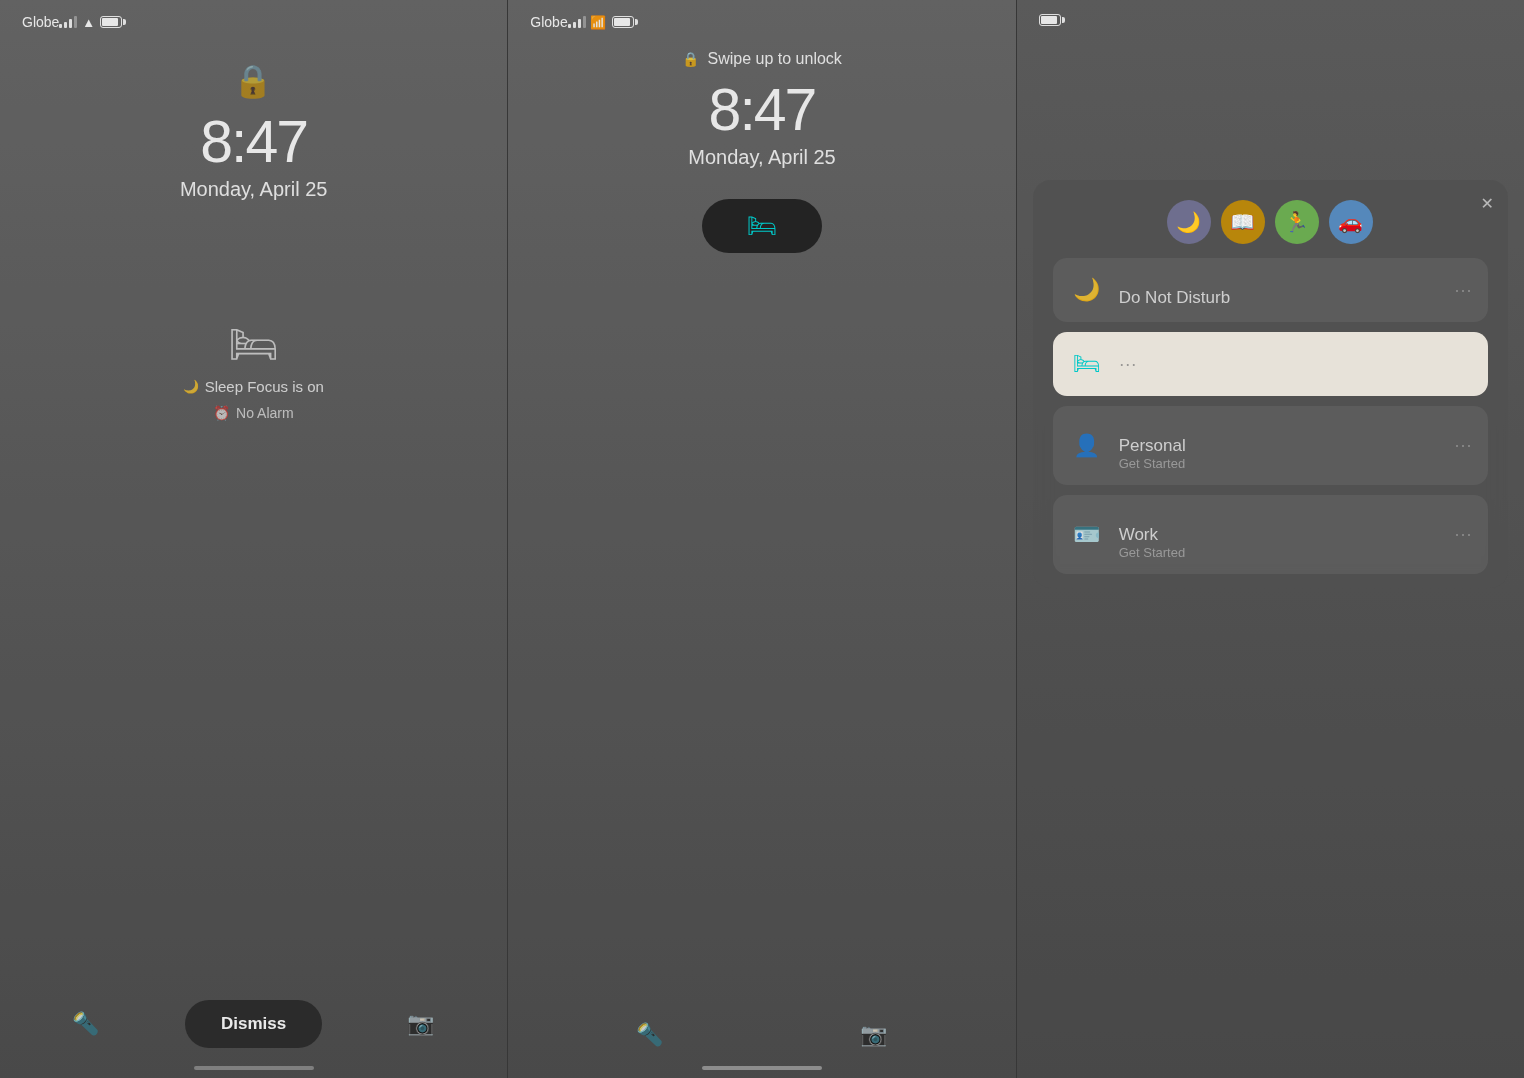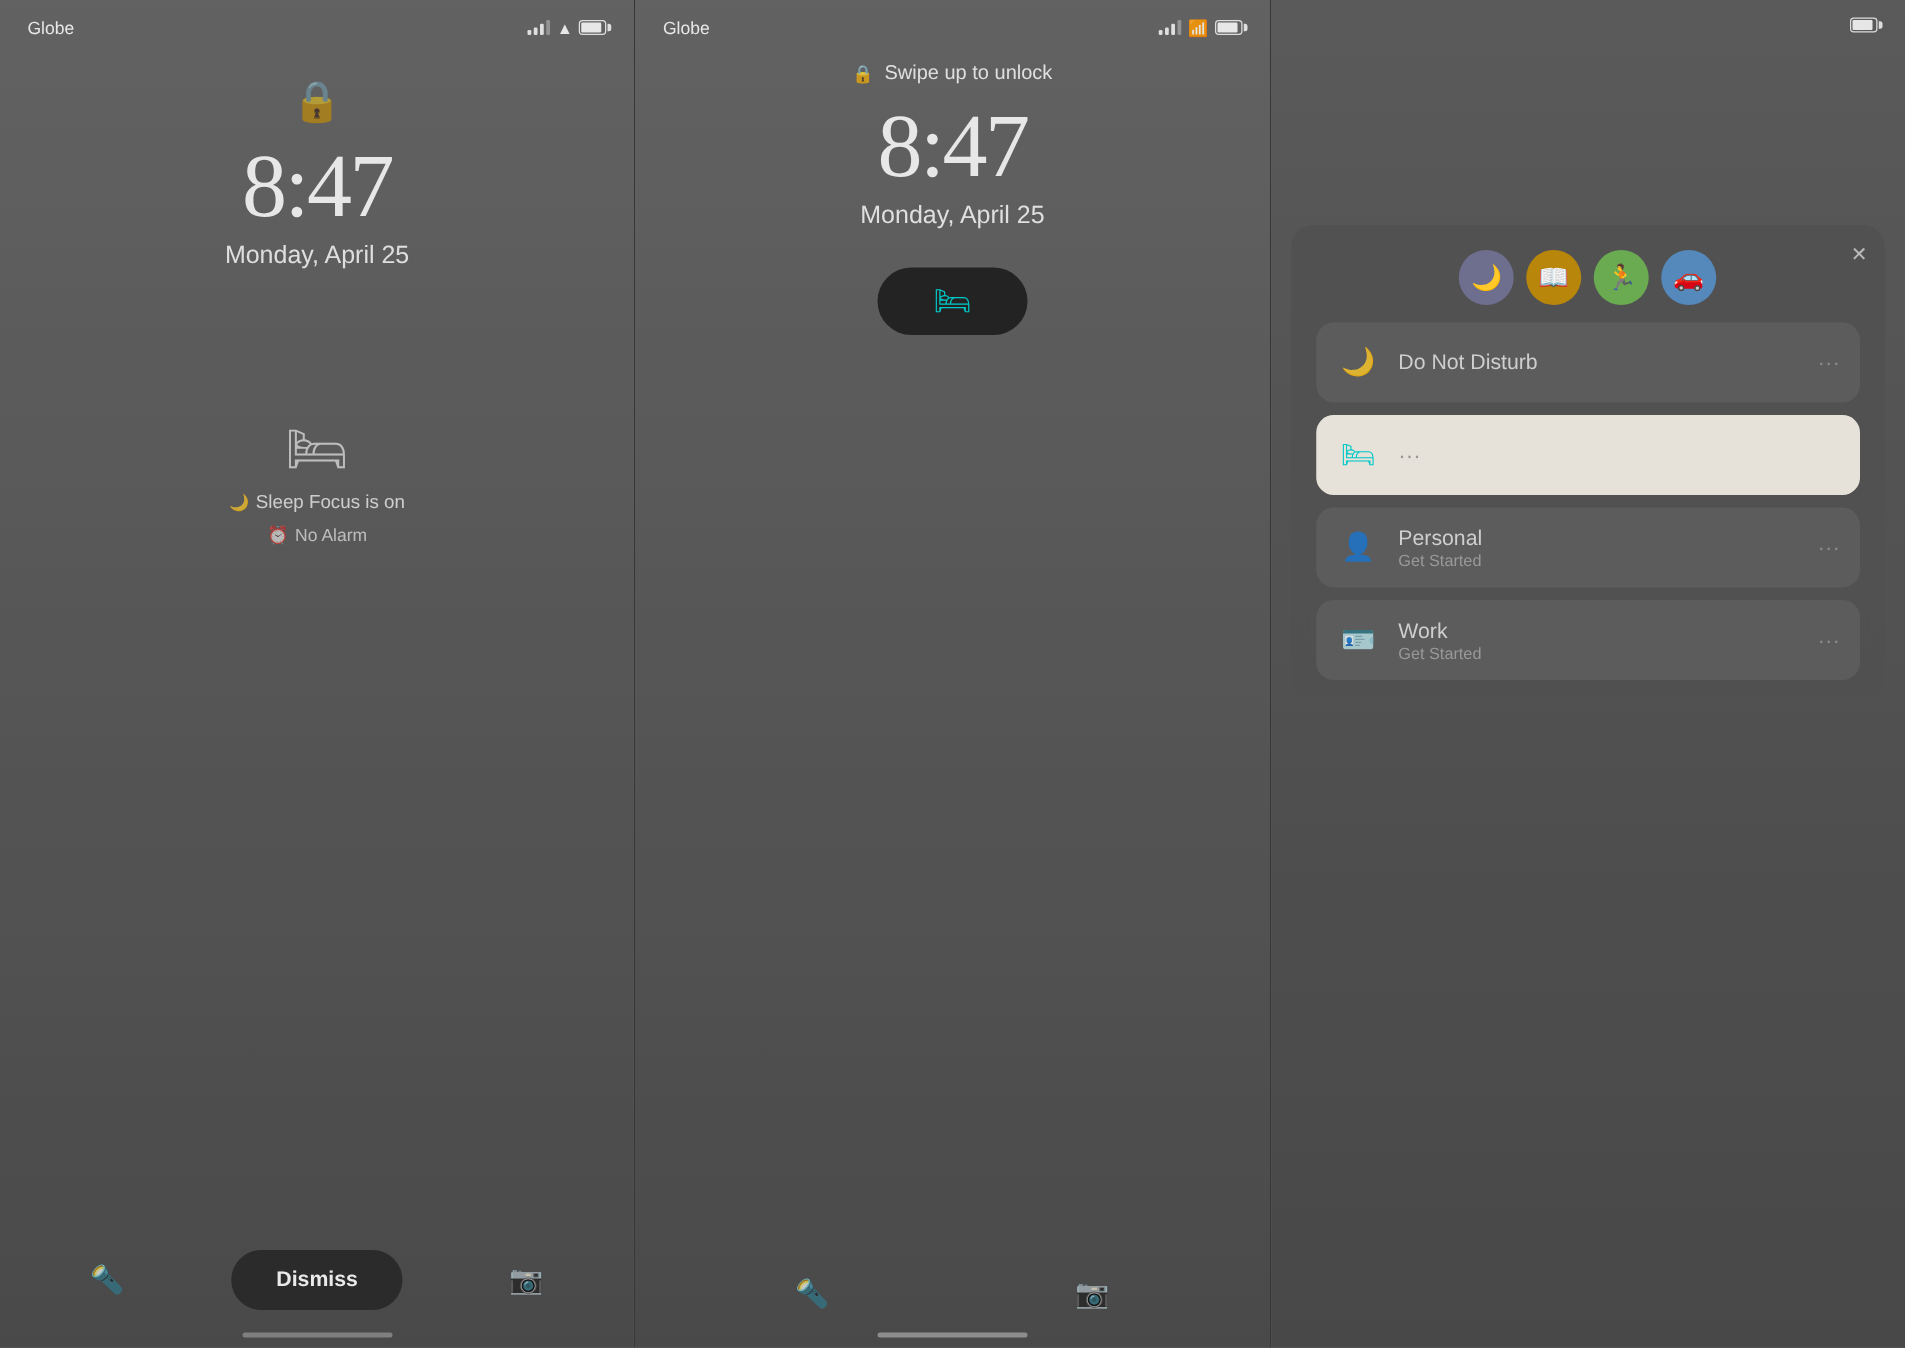--- a/index.html
+++ b/index.html
@@ -36,21 +36,21 @@
       width: 1px;
       height: 100%;
       background: rgba(0,0,0,0.35);
       flex-shrink: 0;
     }
 
     
     .status-bar {
       width: 100%;
       display: flex;
-      justify-content: space-between;
+      justify-content: flex-start;
       align-items: center;
       padding: 14px 22px 0;
       position: relative;
       z-index: 10;
     }
     .status-carrier {
       font-size: 14px;
       font-weight: 500;
       color: rgba(255,255,255,0.85);
     }
@@ -104,28 +104,27 @@
 
     
     .panel1 { background: linear-gradient(180deg, #787878 0%, #5a5a5a 100%); }
 
     .lock-icon {
       margin-top: 32px;
       font-size: 32px;
       color: rgba(255,255,255,0.75);
     }
     .time-display {
-      font-size: 72px;
+      font-size: 59px;
       font-weight: 200;
       color: rgba(255,255,255,0.85);
       letter-spacing: -2px;
       margin-top: 8px;
       position: relative;
       z-index: 10;
-      font-family: Liberation Serif, serif;
     }
     .date-display {
       font-size: 20px;
       font-weight: 400;
       color: rgba(255,255,255,0.8);
       margin-top: 2px;
       position: relative;
       z-index: 10;
     }
 
@@ -347,20 +346,21 @@
     .focus-item.active .focus-item-icon { color: #00c8c8; }
     .focus-item:not(.active) .focus-item-icon { color: rgba(180,180,180,0.8); }
 
     .focus-item-text {
       flex: 1;
     }
     .focus-item-name {
       font-size: 17px;
       font-weight: 500;
       color: rgba(30,30,30,0.9);
+      margin-top: 16px;
     }
     .focus-item:not(.active) .focus-item-name {
       color: rgba(220,220,220,0.9);
     }
     .focus-item-sub {
       font-size: 13px;
       color: rgba(100,100,100,0.8);
     }
     .focus-item:not(.active) .focus-item-sub {
       color: rgba(180,180,180,0.7);

